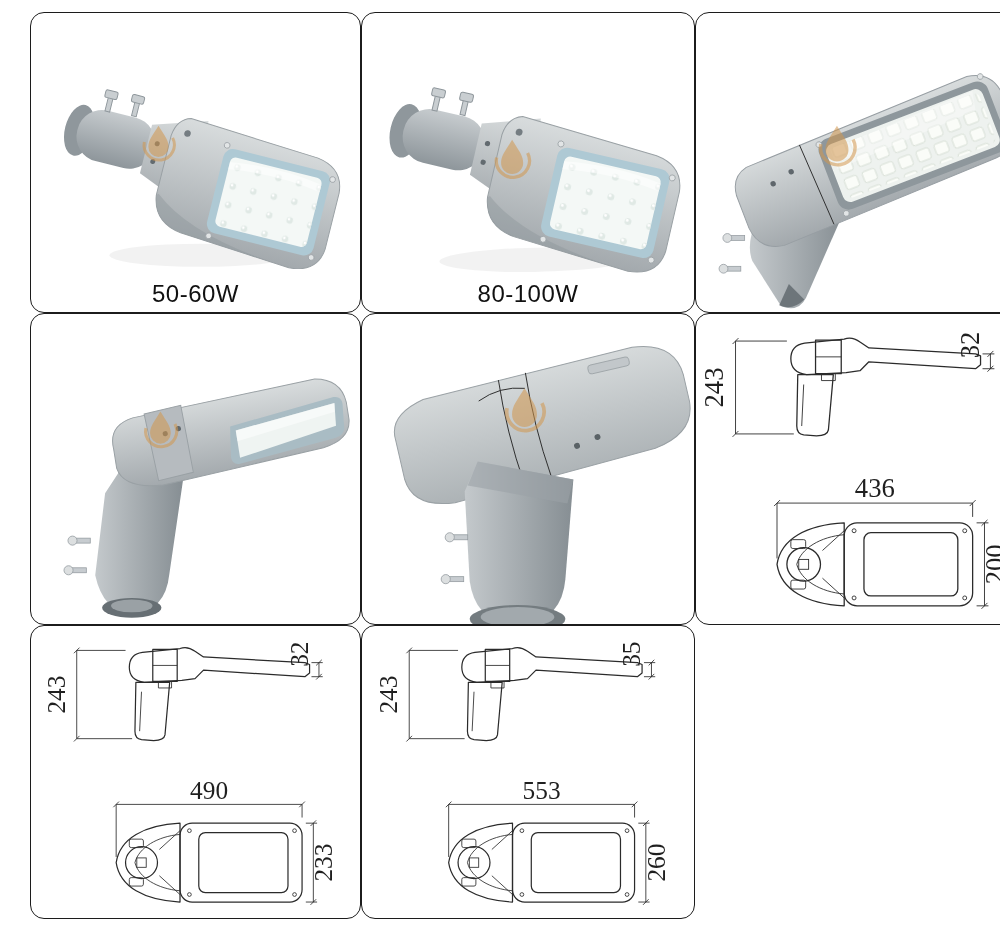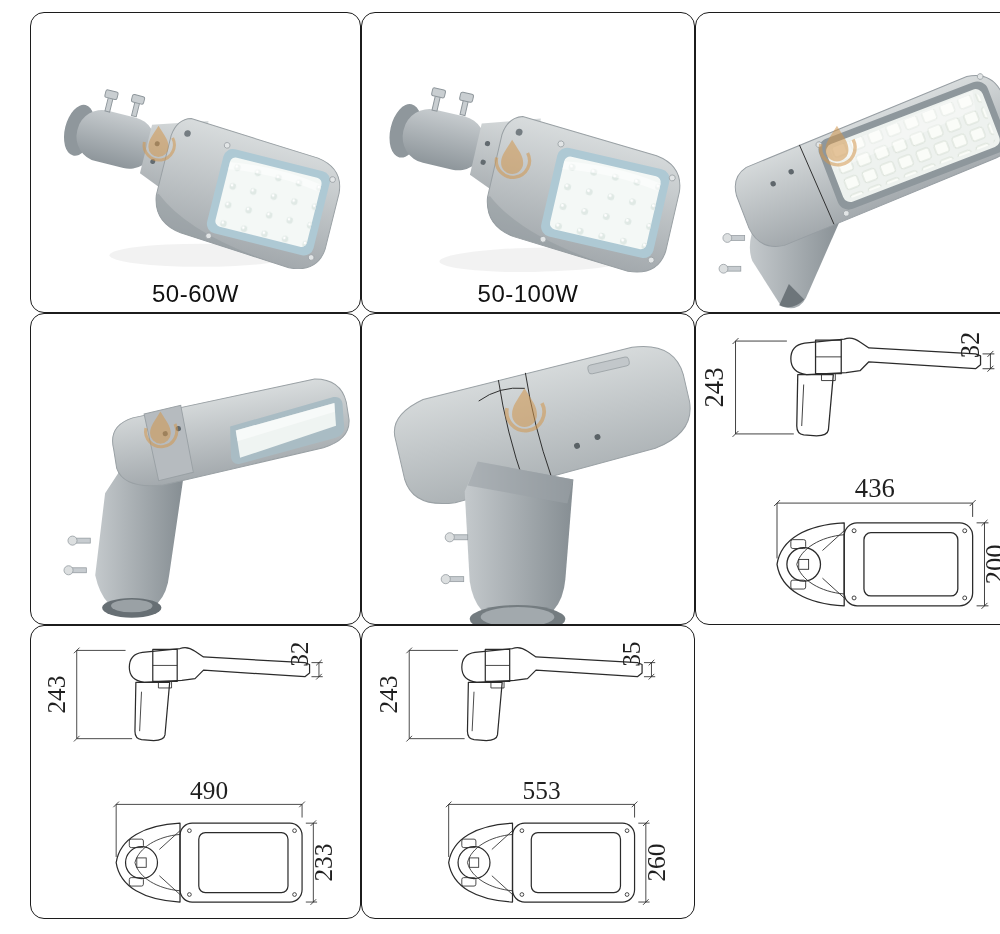--- a/index.html
+++ b/index.html
@@ -191,21 +191,21 @@
       <use href="#lampTop"></use>
       <use href="#wm" transform="translate(128 132) scale(1.05)"></use>
     </svg>
     <div class="watt">50-60W</div>
   </div>
   <div class="cell">
     <svg class="photo" viewBox="0 0 333 311">
       <use href="#lampTop" transform="translate(166 155) rotate(-1) scale(1.05) translate(-166 -155)"></use>
       <use href="#wm" transform="translate(150 148) scale(1.15)"></use>
     </svg>
-    <div class="watt">50-100W</div>
+    <div class="watt">80-100W</div>
   </div>
 
   <div class="cell">
     <svg class="photo" viewBox="0 0 333 311">
       <use href="#lampBottom"></use>
       <use href="#wm" transform="translate(142 134) scale(1.2)"></use>
     </svg>
   </div>
   <div class="cell">
     <svg class="photo" viewBox="0 0 333 311">

